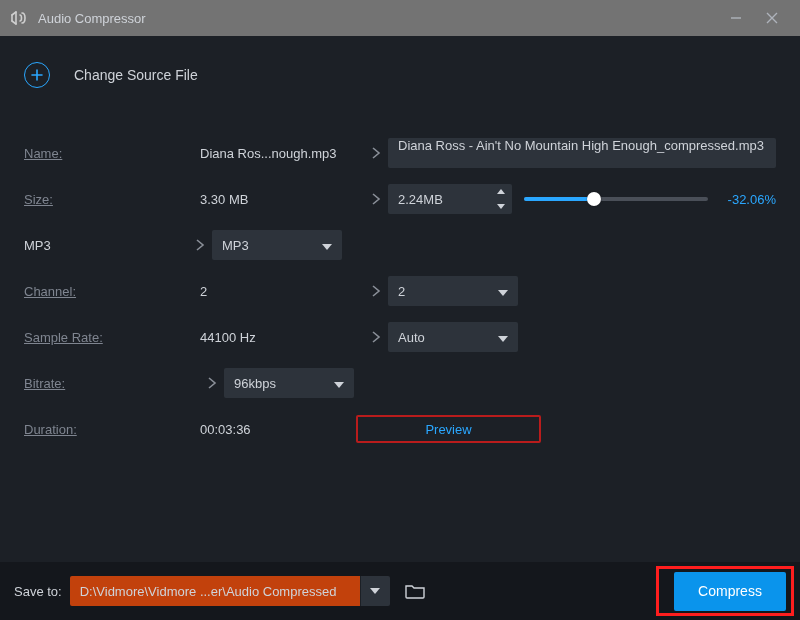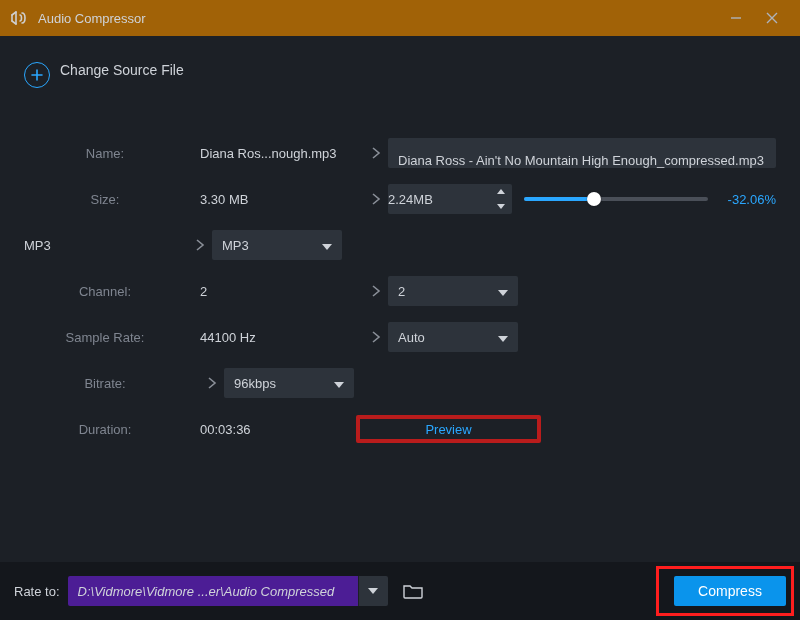--- a/index.html
+++ b/index.html
@@ -1,51 +1,51 @@
 <!DOCTYPE html>
 <html><head>
 <meta charset="utf-8">
 <style>
   * { box-sizing: border-box; margin: 0; padding: 0; font-family: "Segoe UI", Arial, sans-serif; }
   html, body { width: 800px; height: 620px; background: #1c2026; color: #c9ced6; overflow: hidden; }
-  .titlebar { height: 36px; background: #a16207; display: flex; align-items: center; padding: 0 10px; }
+  .titlebar { height: 36px; background: #737373; display: flex; align-items: center; padding: 0 10px; }
   .titlebar .app-icon { width: 20px; height: 20px; display:flex; align-items:center; justify-content:center; }
   .titlebar .title { margin-left: 8px; font-size: 13px; color:#cfd3d9; }
   .titlebar .spacer { flex: 1; }
   .win-btn { width: 36px; height: 36px; display:flex; align-items:center; justify-content:center; color:#aeb3bb; cursor:pointer; }
-  .source-row { display:flex; gap:10px; padding: 26px 24px 10px 24px; }
+  .source-row { display:flex; align-items:center; gap:24px; padding: 26px 24px 10px 24px; }
   .plus-circle { width:26px; height:26px; border:1.5px solid #2aa7ff; border-radius:50%; display:flex; align-items:center; justify-content:center; color:#2aa7ff; cursor:pointer; }
   .plus-circle svg { display:block; }
   .source-text { font-size:14px; color:#cfd3d9; cursor:pointer; }
   .form { padding: 40px 24px 0 24px; }
   .row { display:flex; align-items:center; height:30px; margin-bottom:16px; }
-  .lbl { width: 176px; text-align:center; padding-right:14px; font-size:13px; color:#7f8590; }
+  .lbl { width: 176px; text-align:left; padding-right:14px; font-size:13px; color:#7f8590;text-decoration:underline; }
   .val { width: 164px; font-size:13px; color:#cfd3d9; white-space:nowrap; overflow:hidden; text-overflow:ellipsis; }
   .arrow { width: 24px; display:flex; align-items:center; justify-content:center; color:#8a8f98; }
   .right-cell { display:flex; align-items:center; gap:12px; }
-  .readonly-box { background:#2d333b; height:30px; border-radius:2px; display:flex; align-items:flex-end; padding:0 10px; font-size:13px; color:#cfd3d9; }
+  .readonly-box { background:#2d333b; height:30px; border-radius:2px; display:flex; align-items:flex-start; padding:0 10px; font-size:13px; color:#cfd3d9; }
   .readonly-wide { width: 388px; white-space:nowrap; overflow:hidden; }
-  .spin-box { width:125px; background:#2d333b; height:30px; border-radius:2px; display:flex; align-items:center; font-size:13px; color:#cfd3d9; position:relative; }
+  .spin-box { width:125px; background:#2d333b; height:30px; border-radius:2px; display:flex; align-items:center; padding-left:10px; font-size:13px; color:#cfd3d9; position:relative; }
   .spin-ctrls { position:absolute; right:0; top:0; bottom:0; width:22px; display:flex; flex-direction:column; }
   .spin-ctrls div { flex:1; display:flex; align-items:center; justify-content:center; cursor:pointer; }
   .spin-ctrls svg { display:block; }
   .slider-wrap { width:185px; height:30px; display:flex; align-items:center; }
   .slider { position:relative; width:100%; height:4px; border-radius:2px; background:#4a4f58; }
   .slider .fill { position:absolute; left:0; top:0; bottom:0; background:#2aa7ff; border-radius:2px; }
   .slider .thumb { position:absolute; top:50%; width:14px; height:14px; border-radius:50%; background:#fff; transform:translate(-50%,-50%); box-shadow:0 0 2px rgba(0,0,0,.5); cursor:pointer; }
   .pct { font-size:13px; color:#2aa7ff; margin-left:auto; padding-left:8px; }
   .select-box { width:130px; background:#2d333b; height:30px; border-radius:2px; display:flex; align-items:center; padding:0 10px; font-size:13px; color:#cfd3d9; justify-content:space-between; cursor:pointer; }
   .select-box .caret { color:#cfd3d9; }
-  .preview-btn { width:185px; height:28px; border:4px solid #b91c1c; color:#2aa7ff; border-radius:2px; background:transparent; display:flex; align-items:center; justify-content:center; font-size:13px; cursor:pointer; }
+  .preview-btn { width:185px; height:28px; border:2px solid #b91c1c; color:#2aa7ff; border-radius:2px; background:transparent; display:flex; align-items:center; justify-content:center; font-size:13px; cursor:pointer; }
   .bottombar { position:absolute; left:0; right:0; bottom:0; height:58px; background:#14171c; display:flex; align-items:center; padding:0 14px; }
   .saveto-lbl { font-size:13px; color:#cfd3d9; margin-right:8px; }
-  .save-path { background:#4c1d95; height:30px; border-radius:2px 0 0 2px; display:flex; align-items:center; padding:0 10px; font-size:13px; color:#cfd3d9; width:290px; white-space:nowrap; overflow:hidden;font-style:italic; }
+  .save-path { background:#c2410c; height:30px; border-radius:2px 0 0 2px; display:flex; align-items:center; padding:0 10px; font-size:13px; color:#cfd3d9; width:290px; white-space:nowrap; overflow:hidden; }
   .save-caret { background:#2d333b; height:30px; width:30px; display:flex; align-items:center; justify-content:center; border-left:1px solid #1c2026; cursor:pointer; border-radius:0 2px 2px 0; }
   .folder-btn { width:30px; height:30px; display:flex; align-items:center; justify-content:center; margin-left:10px; cursor:pointer; color:#cfd3d9; }
-  .compress-btn { margin-left:auto; width:112px; height:30px; background:#0a94ec; color:#fff; border:none; border-radius:2px; font-size:14px; cursor:pointer; display:flex; align-items:center; justify-content:center; }
+  .compress-btn { margin-left:auto; width:112px; height:39px; background:#0a94ec; color:#fff; border:none; border-radius:2px; font-size:14px; cursor:pointer; display:flex; align-items:center; justify-content:center; }
   .highlight-frame { position:absolute; right:6px; bottom:4px; width:138px; height:50px; border:3px solid #ff1e1e; pointer-events:none; }
 </style>
 </head>
 <body>
 
 <div class="titlebar">
   <span class="app-icon">
     <svg width="18" height="14" viewBox="0 0 18 14">
         <g fill="none" stroke="#cfcfcf" stroke-width="1.6" stroke-linecap="round">
           <path d="M1 4v6"></path>
@@ -209,21 +209,21 @@
     <div class="right-cell" style="margin-left:-32px;">
       <button class="preview-btn">
         <span>Preview</span>
       </button>
     </div>
   </div>
 
 </div>
 
 <div class="bottombar">
-  <span class="saveto-lbl">Rate to:</span>
+  <span class="saveto-lbl">Save to:</span>
   <div class="save-path">
     <span>D:\Vidmore\Vidmore ...er\Audio Compressed</span>
   </div>
   <div class="save-caret">
     <svg width="10" height="6" viewBox="0 0 10 6">
         <path d="M0 0 L5 6 L10 0 Z" fill="#cfd3d9"></path>
       </svg>
   </div>
   <div class="folder-btn">
     <svg width="20" height="16" viewBox="0 0 20 16">

